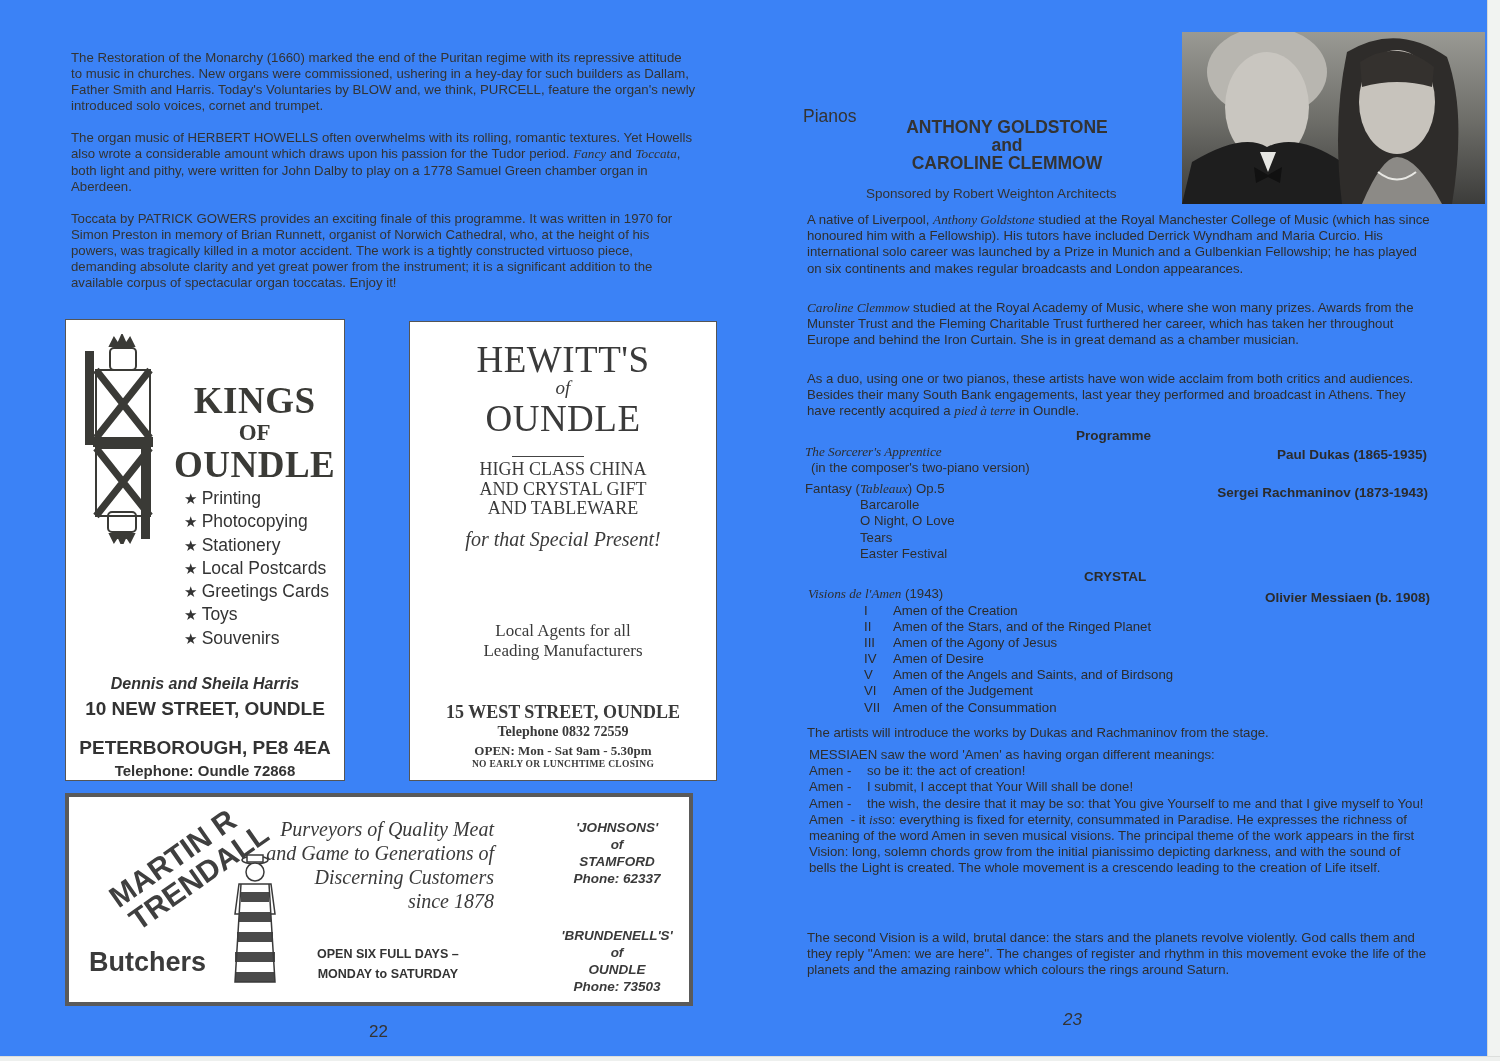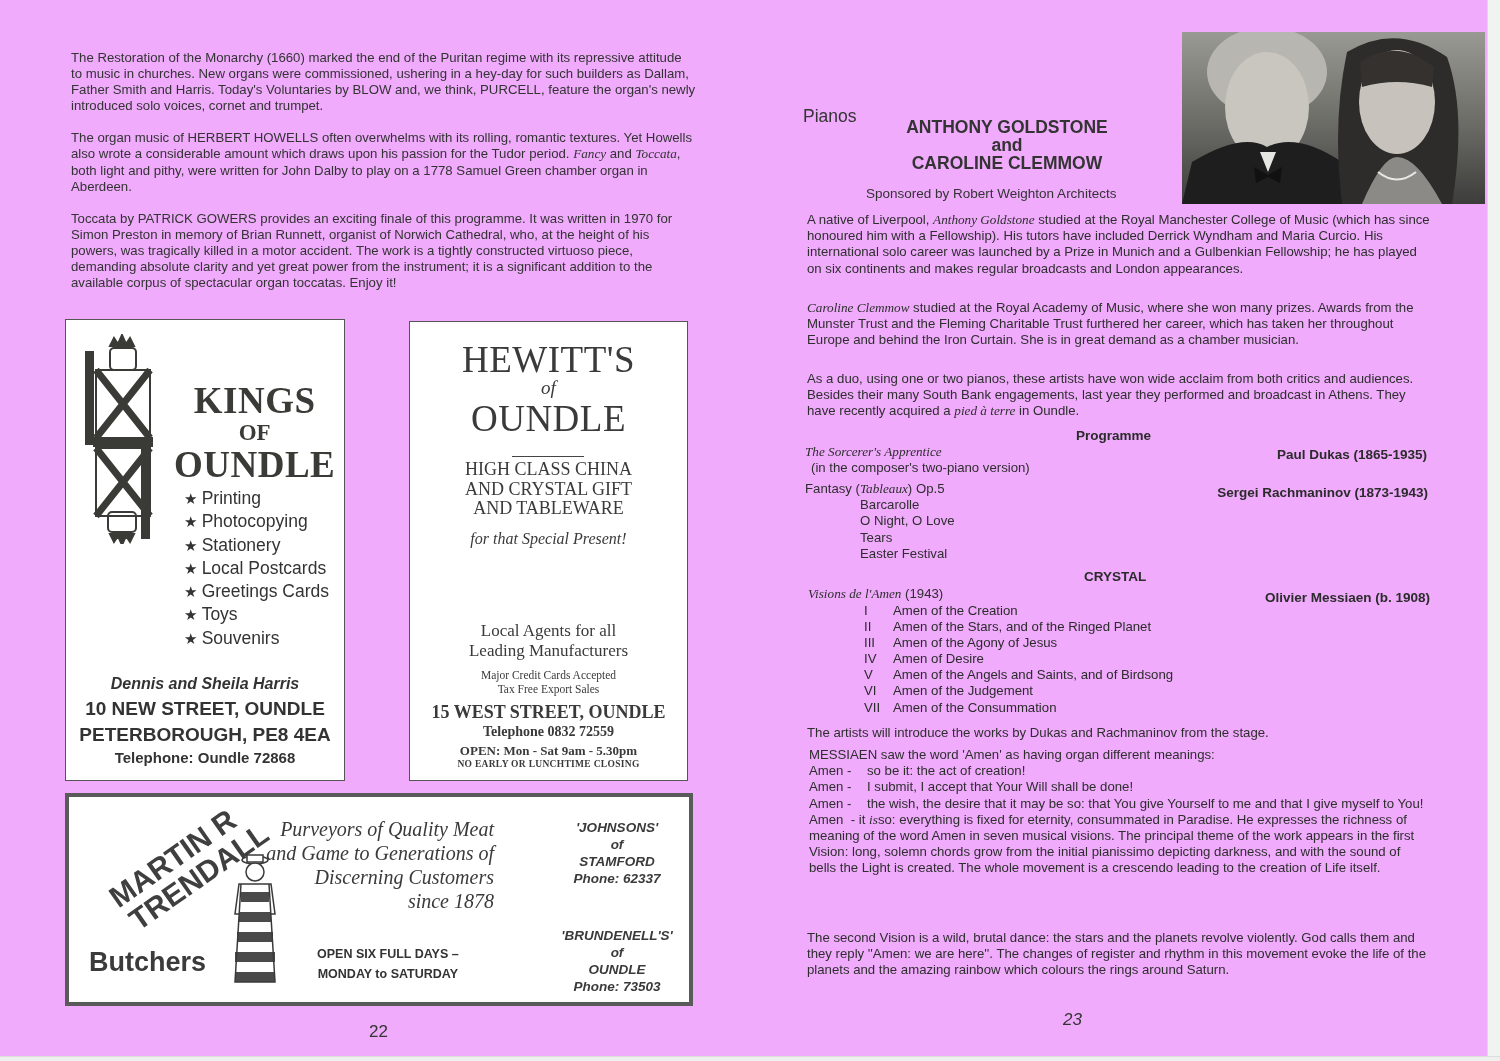--- a/index.html
+++ b/index.html
@@ -1,49 +1,49 @@
 <!DOCTYPE html>
 <html><head>
 <meta charset="utf-8">
 <style>
   * { box-sizing: border-box; margin: 0; padding: 0; }
   html, body { width: 1500px; height: 1061px; background: #fefefe; overflow: hidden; }
   body { position: relative; font-family: "Liberation Sans", sans-serif; color: #2b2b2b; }
-  .spread { position: absolute; left: 0; top: 0; width: 1500px; height: 1061px; background: #f0abfc; }
+  .spread { position: absolute; left: 0; top: 0; width: 1500px; height: 1061px; background: #3b82f6; }
   .bottom-edge { position: absolute; left: 0; right: 0; top: 1056px; height: 5px; background: #eef0ee; border-top: 1px solid #dcdedc; }
   .right-edge { position: absolute; left: 1487px; top: 0; width: 13px; height: 1061px; background: #f1f3f1; border-left: 1px solid #d8dad8; }
 
   
   .p22-text { position: absolute; left: 71px; top: 50px; width: 625px; font-size: 13.2px; line-height: 16.1px; color: #333; }
   .p22-text p { margin-bottom: 16px; }
   .serif-i { font-family: "Liberation Serif", serif; font-style: italic; }
 
   .ad { position: absolute; border: 1.5px solid #555; background: #fff; }
   .ad-kings { left: 65px; top: 319px; width: 280px; height: 462px; }
-  .ad-hewitts { left: 409px; top: 321px; width: 279px; height: 460px; }
+  .ad-hewitts { left: 409px; top: 321px; width: 308px; height: 460px; }
   .ad-trendall { left: 65px; top: 793px; width: 628px; height: 213px; border: 4px solid #5a5a5a; }
 
   .king-fig { position: absolute; left: 16px; top: 14px; width: 80px; height: 210px; }
   .kings-title { position: absolute; left: 108px; top: 62px; font-family: "Liberation Serif", serif; font-weight: bold; color: #3a3a36; text-align: center; }
   .kings-title .big { font-size: 37px; line-height: 38px; letter-spacing: 0.5px; }
   .kings-title .of { font-size: 23px; line-height: 26px; }
   .kings-list { position: absolute; left: 118px; top: 167px; font-size: 17.5px; line-height: 23.3px; color: #333; list-style: none; }
   .kings-list li::before { content: "★ "; font-size: 15px; }
   .kings-foot { position: absolute; left: 0; width: 100%; text-align: center; top: 352px; font-weight: bold; color: #333; }
   .kings-foot .names { font-style: italic; font-size: 16px; line-height: 24px; }
   .kings-foot .addr { font-size: 19px; line-height: 21.5px; margin-top: 2px; }
   .kings-foot .tel { font-size: 15px; line-height: 22px; margin-top: 2px; }
 
   .hew { position: absolute; left: 0; width: 100%; text-align: center; font-family: "Liberation Serif", serif; color: #3a3a3a; }
   .hew-title { top: 20px; font-size: 37px; line-height: 36px; letter-spacing: 0.5px; }
   .hew-of { top: 56px; font-size: 19px; font-style: italic; line-height: 20px; }
   .hew-oundle { top: 78px; font-size: 37px; line-height: 38px; letter-spacing: 0.5px; }
   .hew-rule { position: absolute; left: 102px; top: 134px; width: 72px; height: 1px; background: #444; }
   .hew-china { top: 138px; font-size: 18px; line-height: 19.5px; }
-  .hew-present { top: 202px; font-size: 16px; font-style: italic; line-height: 30px; }
+  .hew-present { top: 202px; font-size: 20px; font-style: italic; line-height: 30px; }
   .hew-pride { top: 243px; font-size: 14.5px; font-weight: bold; font-style: italic; line-height: 18px; }
   .hew-agents { top: 299px; font-size: 17px; line-height: 20px; }
   .hew-cards { top: 346px; font-size: 11.5px; line-height: 14px; }
   .hew-addr { top: 380px; font-size: 18px; font-weight: bold; line-height: 20px; }
   .hew-tel { top: 401px; font-size: 14px; font-weight: bold; line-height: 18px; }
   .hew-open { top: 422px; font-size: 13px; font-weight: bold; line-height: 14px; }
   .hew-closing { top: 436px; font-size: 9.5px; font-weight: bold; line-height: 12px; letter-spacing: 0.3px; }
 
   .tr-name { position: absolute; left: 10px; top: 40px; font-weight: bold; font-size: 30px; line-height: 30px; color: #3f3f3f; transform: rotate(-35deg); transform-origin: left top; text-align: center; }
   .tr-name span { display: block; }
@@ -122,43 +122,39 @@
       <li>Photocopying</li>
       <li>Stationery</li>
       <li>Local Postcards</li>
       <li>Greetings Cards</li>
       <li>Toys</li>
       <li>Souvenirs</li>
     </ul>
     <div class="kings-foot">
       <div class="names">Dennis and Sheila Harris</div>
       <div class="addr">10 NEW STREET, OUNDLE</div>
-      <div class="addr" style="margin-top:4px">PETERBOROUGH, PE8 4EA</div>
+      <div class="addr" style="margin-top:17px">PETERBOROUGH, PE8 4EA</div>
       <div class="tel">Telephone: Oundle 72868</div>
     </div>
   </div>
 
   <div class="ad ad-hewitts">
     <div class="hew hew-title">HEWITT'S</div>
     <div class="hew hew-of">of</div>
     <div class="hew hew-oundle">OUNDLE</div>
     <div class="hew-rule"></div>
     <div class="hew hew-china">
       <div>HIGH CLASS CHINA</div>
       <div>AND CRYSTAL GIFT</div>
       <div>AND TABLEWARE</div>
     </div>
     <div class="hew hew-present">for that Special Present!</div>
     <div class="hew hew-agents">
       <div>Local Agents for all</div>
       <div>Leading Manufacturers</div>
-    </div>
-    <div class="hew hew-cards">
-      <div>Major Credit Cards Accepted</div>
-      <div>Tax Free Export Sales</div>
     </div>
     <div class="hew hew-addr">15 WEST STREET, OUNDLE</div>
     <div class="hew hew-tel">Telephone 0832 72559</div>
     <div class="hew hew-open">OPEN: Mon - Sat 9am - 5.30pm</div>
     <div class="hew hew-closing">NO EARLY OR LUNCHTIME CLOSING</div>
   </div>
 
   <div class="ad ad-trendall">
     <div class="tr-name" style="top:102px;left:20px;">
       <span>MARTIN R</span>

